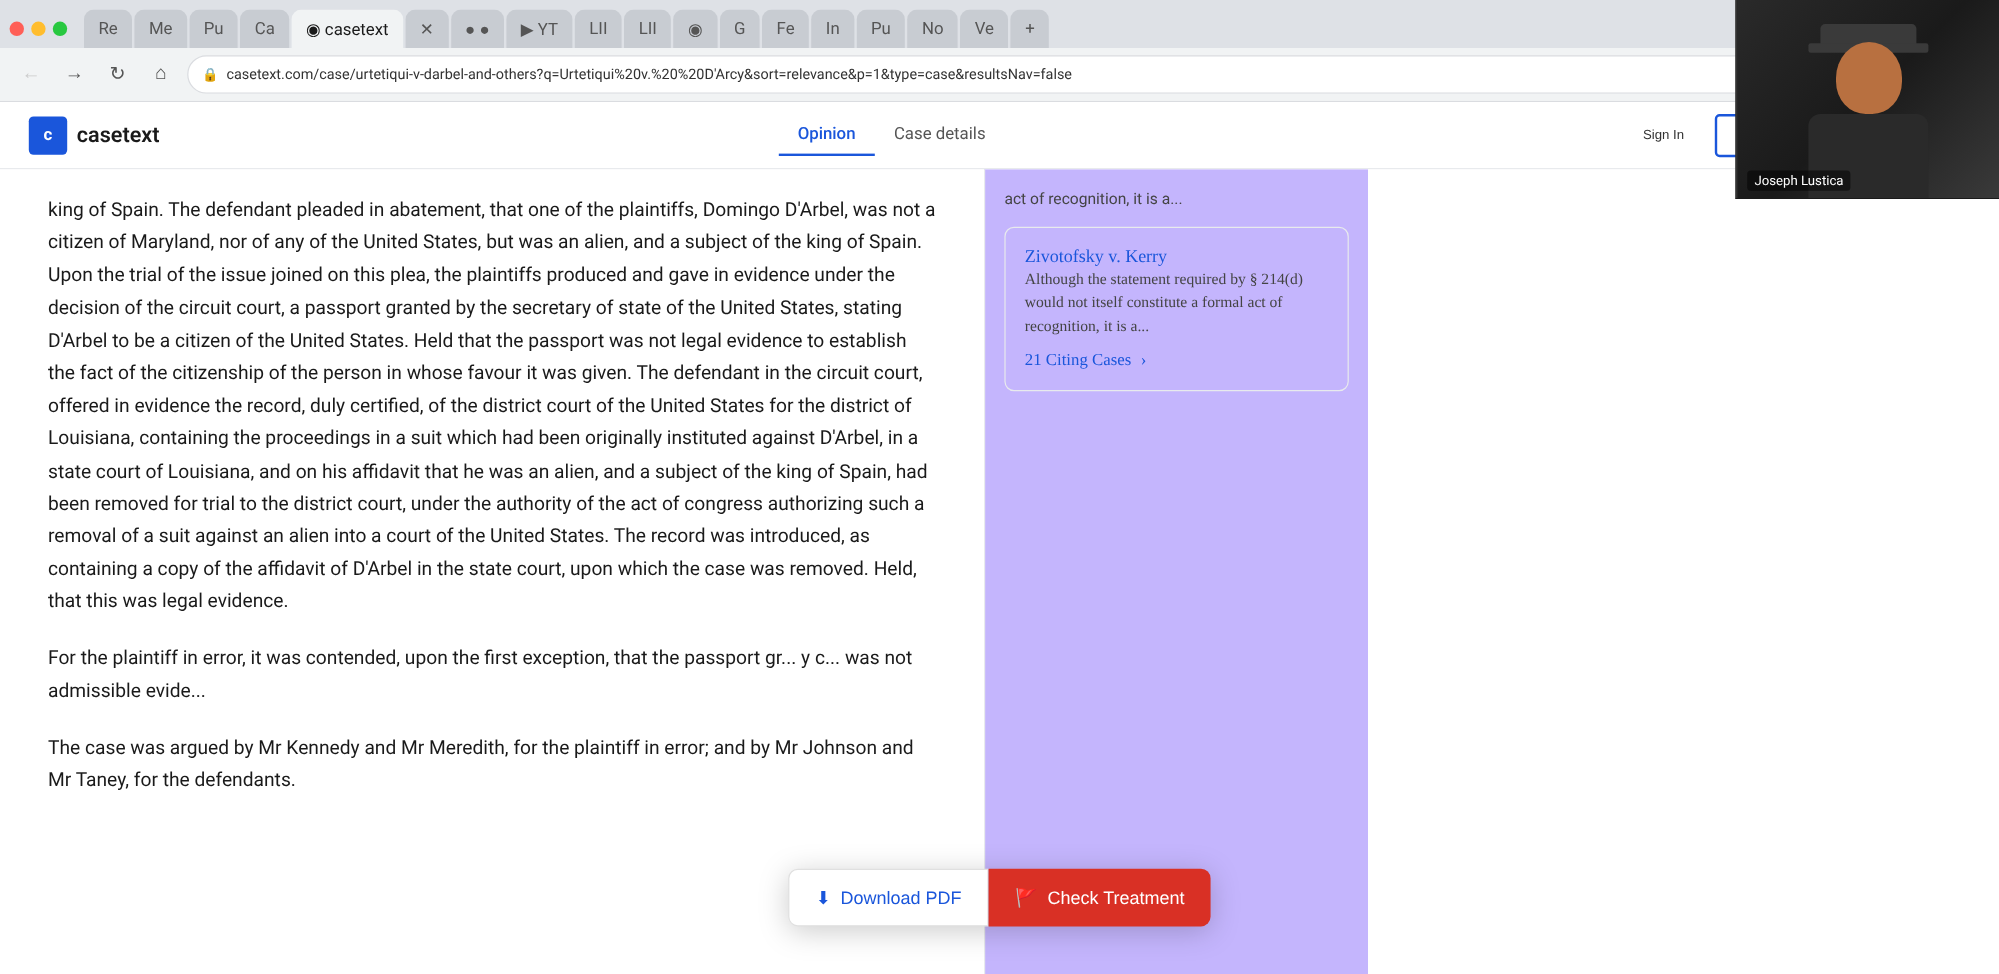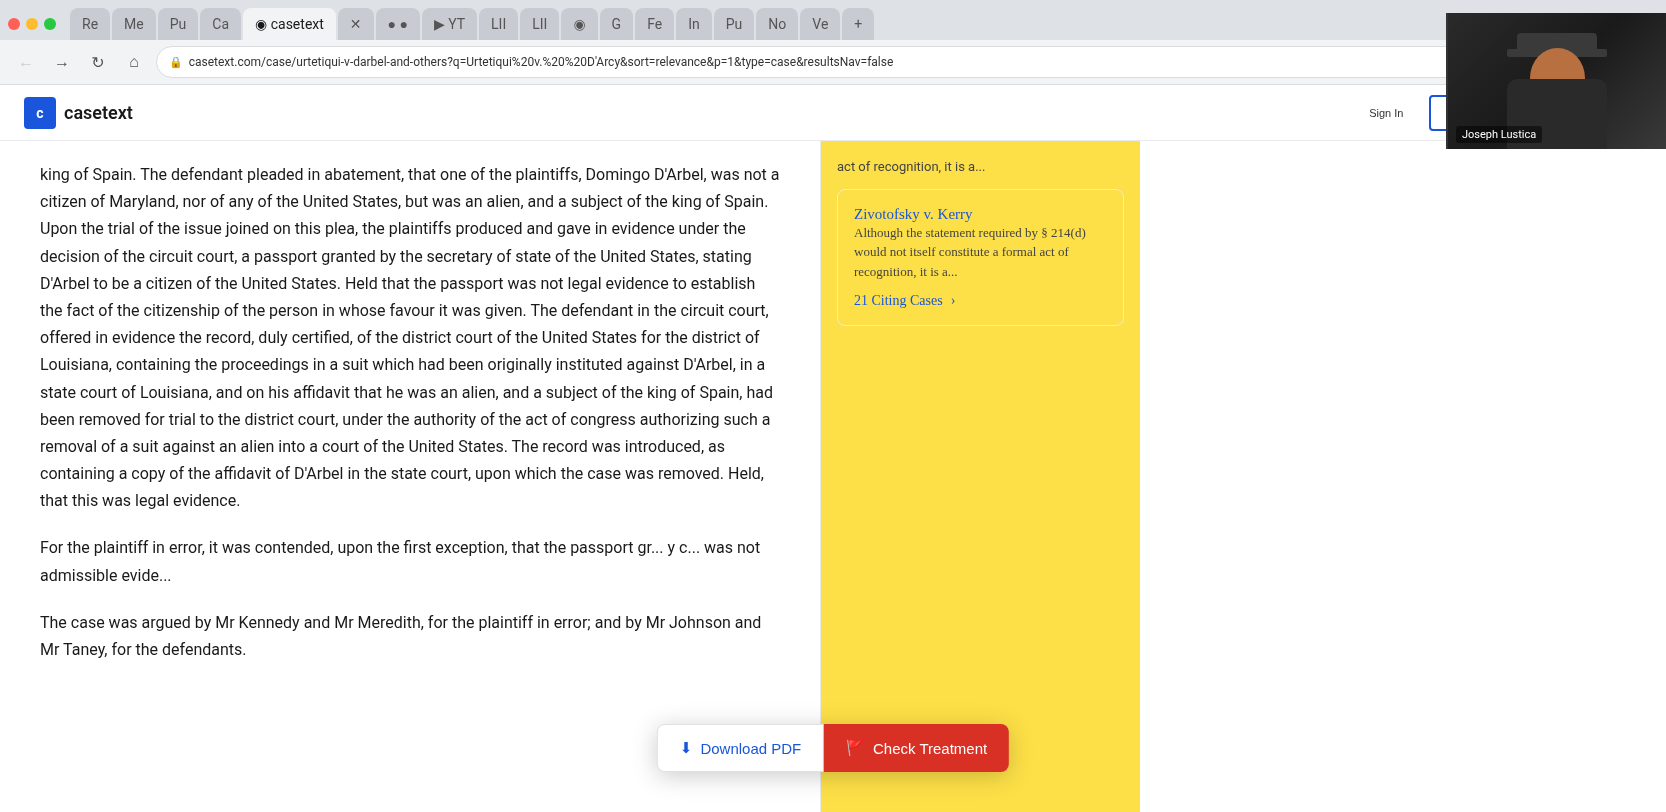--- a/index.html
+++ b/index.html
@@ -220,21 +220,21 @@
     .article-text p {
       margin-bottom: 20px;
     }
 
     
     .sidebar {
       width: 320px;
       padding: 16px;
       border-left: 1px solid #e8eaed;
       overflow-y: auto;
-      background: #fde047;
+      background: #c4b5fd;
     }
 
     .related-case-card {
       border: 1px solid #e8eaed;
       border-radius: 8px;
       padding: 16px;
       margin-bottom: 16px;
       font-family: Liberation Serif, serif;
     }
 
@@ -297,24 +297,24 @@
 
     .toolbar-btn.check-treatment {
       background: #d93025;
       color: #fff;
       border-radius: 0 8px 8px 0;
     }
 
     
     .webcam-overlay {
       position: fixed;
-      top: 13px;
+      top: 0;
       right: 0;
       width: 220px;
-      height: 136px;
+      height: 165px;
       background: #1a1a1a;
       border-left: 2px solid #333;
       overflow: hidden;
       z-index: 200;
       display: flex;
       align-items: center;
       justify-content: center;
     }
 
     .webcam-person {
@@ -428,20 +428,24 @@
     </div>
   </div>
 </div>
 
 <header class="app-header">
   <div class="logo-area">
     <div class="logo-icon">c</div>
     <span class="logo-text">casetext</span>
   </div>
 
+  <nav class="header-tabs">
+    <a class="header-tab active">Opinion</a>
+    <a class="header-tab">Case details</a>
+  </nav>
 
   <div class="header-actions">
     <button class="sign-in-btn">Sign In</button>
     <button class="demo-btn">Get a Demo</button>
     <button class="trial-btn">Free Trial</button>
   </div>
 </header>
 
 <div class="main-content">
 

